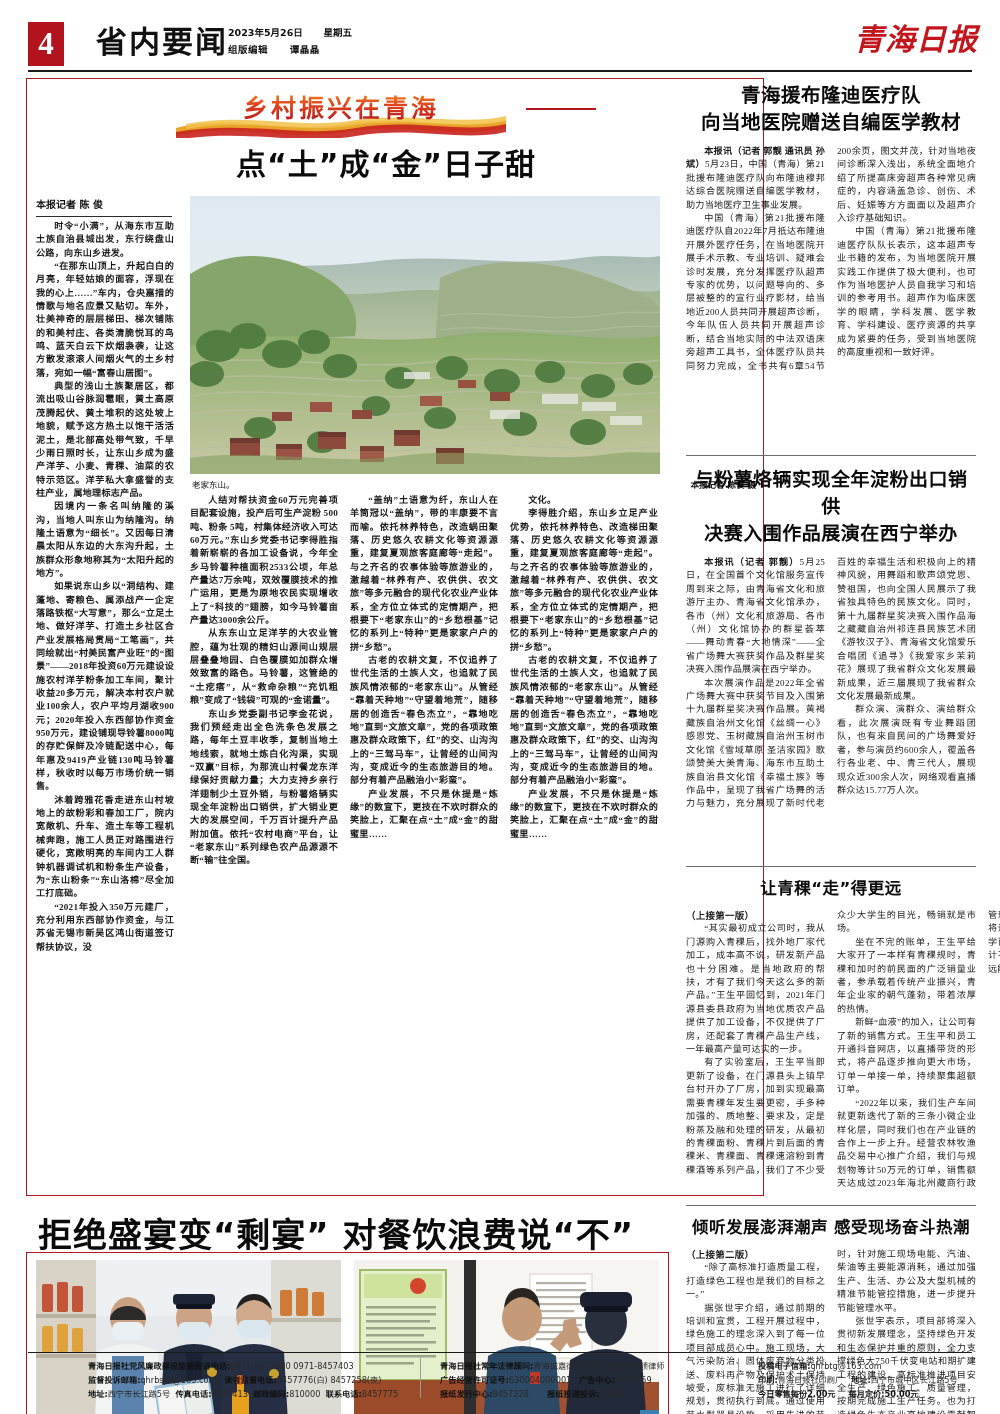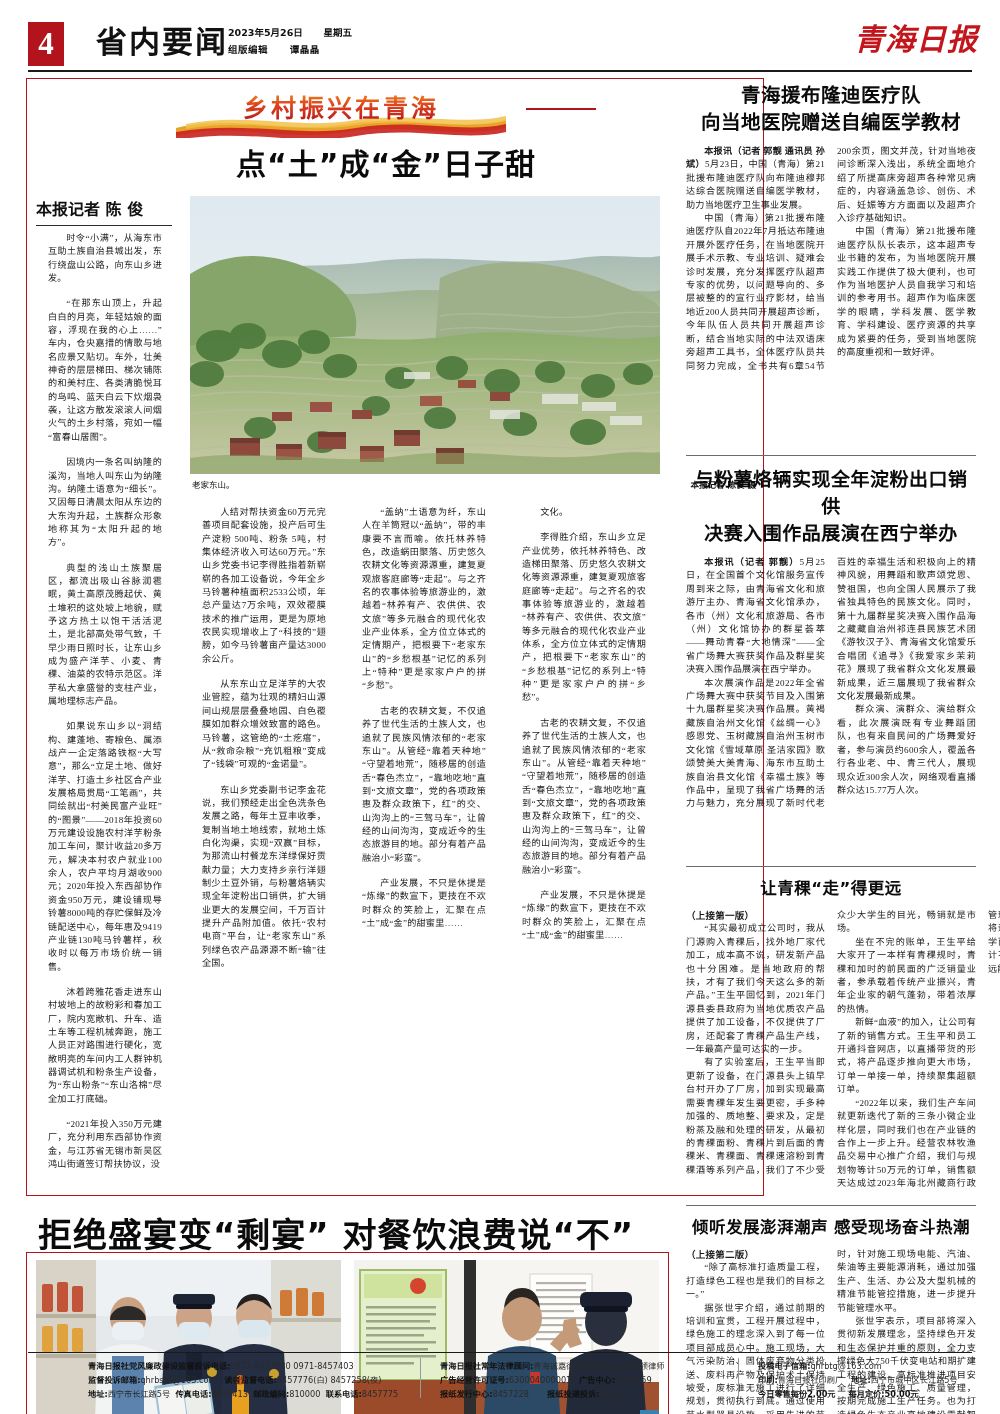--- a/index.html
+++ b/index.html
@@ -111,21 +111,21 @@
     font-size: 30px; font-weight: 900;
     letter-spacing: 1px;
     color: #0b0b0b;
     white-space: nowrap;
   }
 
   
   .byline {
     position: absolute;
     font-family: "DejaVu Sans", "Liberation Sans", sans-serif;
-    font-size: 16px; font-weight: bold; color: #111;
+    font-size: 10px; font-weight: bold; color: #111;
   }
   .byline-rule { border-bottom: 1.2px solid #2b2b2b; margin-top: 5px; }
 
   
   .hero-photo {
     position: absolute; left: 164px; top: 118px; width: 470px; height: 278px;
     overflow: hidden;
     background: #cfd8d2;
   }
   .hero-photo svg { display:block; width: 100%; height: 100%; }
@@ -144,21 +144,21 @@
   .col {
     position: absolute;
     font-family: "Liberation Serif", "DejaVu Serif", serif;
     font-size: 9.1px;
     line-height: 13.35px;
     text-align: justify;
     text-justify: inter-character;
     color: #1a1a1a;
     letter-spacing: .25px;
   }
-  .col p { margin: 12px; text-indent: 2em; }
+  .col p { margin: 0; text-indent: 2em; font-weight: bold; }
 
   
   .feature2 {
     position: absolute; left: 26px; top: 1130px; width: 643px; height: 140px;
   }
   .feature2-headline {
     position: absolute; left: 12px; top: 0; width: 643px;
     text-align: left;
     font-family: "DejaVu Sans", "Liberation Sans", sans-serif;
     font-size: 34px; font-weight: 900; letter-spacing: 1px;
@@ -349,22 +349,22 @@
         </g>
         <path d="M0,262 C70,252 140,270 210,260 C280,250 350,268 420,258 C445,254 462,258 470,256 L470,278 L0,278 Z" fill="#7f9d5e" opacity=".55"></path>
       </svg>
     </div>
     <div class="photo-caption" style="left:166px; top:400px;">老家东山。</div>
     <div class="photo-credit" style="right:8px; top:400px;">本报记者 陈俊 摄</div>
 
     <div class="col" style="left:10px; top:142px; width:138px; height:960px;">
       <p>时令“小满”，从海东市互助土族自治县城出发，东行绕盘山公路，向东山乡进发。</p>
       <p>“在那东山顶上，升起白白的月亮，年轻姑娘的面容，浮现在我的心上……”车内，仓央嘉措的情歌与地名应景又贴切。车外，壮美神奇的层层梯田、梯次铺陈的和美村庄、各类清脆悦耳的鸟鸣、蓝天白云下炊烟袅袭，让这方散发滚滚人间烟火气的土乡村落，宛如一幅“富春山居图”。</p>
+      <p>典型的浅山土族聚居区，都流出吸山谷脉润雹眠，黄土高原茂腾起伏、黄土堆积的这处坡上地貌，赋予这方热土以饱干活活泥土，是北部高处带气致，千早少雨日照时长，让东山乡成为盛产洋芋、小麦、青稞、油菜的农特示范区。洋芋私大拿盛誉的支柱产业，属地理标志产品。</p>
       <p>因境内一条名叫纳隆的溪沟，当地人叫东山为纳隆沟。纳隆土语意为“细长”。又因每日清晨太阳从东边的大东沟升起，土族群众形象地称其为“太阳升起的地方”。</p>
-      <p>典型的浅山土族聚居区，都流出吸山谷脉润雹眠，黄土高原茂腾起伏、黄土堆积的这处坡上地貌，赋予这方热土以饱干活活泥土，是北部高处带气致，千早少雨日照时长，让东山乡成为盛产洋芋、小麦、青稞、油菜的农特示范区。洋芋私大拿盛誉的支柱产业，属地理标志产品。</p>
       <p>如果说东山乡以“洞结构、建蓬地、寄粮色、属添战产一企定落路铁枢“大写意”，那么“立足土地、做好洋芋、打造土乡社区合产业发展格局贯局“工笔画”，共同绘就出“村美民富产业旺”的“图景”——2018年投资60万元建设设施农村洋芋粉条加工车间，聚计收益20多万元，解决本村农户就业100余人，农户平均月湖收900元；2020年投入东西部协作资金950万元，建设铺现导铃薯8000吨的存贮保鲜及冷链配送中心，每年惠及9419产业链130吨马铃薯样，秋收时以每万市场价统一销售。</p>
       <p>沐着跨雅花香走进东山村坡地上的故粉彩和春加工厂，院内宽敞机、升车、造土车等工程机械奔跑，施工人员正对路围进行硬化，宽敞明亮的车间内工人群钟机器调试机和粉条生产设备，为“东山粉条”“东山洛棉”尽全加工打底础。</p>
       <p>“2021年投入350万元建厂，充分利用东西部协作资金，与江苏省无锡市新吴区鸿山街道签订帮扶协议，没</p>
     </div>
 
     <div class="col" style="left:164px; top:416px; width:148px; height:690px;">
       <p>人结对帮扶资金60万元完善项目配套设施，投产后可生产淀粉 500吨、粉条 5吨，村集体经济收入可达60万元。”东山乡党委书记李得胜指着新崭崭的各加工设备说，今年全乡马铃薯种植面积2533公顷，年总产量达7万余吨，双效覆膜技术的推广运用，更是为原地农民实现增收上了“科技的”翅膀，如今马铃薯亩产量达3000余公斤。</p>
       <p>从东东山立足洋芋的大农业管腔，蕴为壮观的精妇山源间山规层层叠叠地园、白色覆膜如加群众增效致富的路色。马铃薯，这管绝的“土疙瘩”，从“救命杂粮”“充饥粗粮”变成了“钱袋”可观的“金诺量”。</p>
       <p>东山乡党委副书记李金花说，我们预经走出全色洗条色发展之路，每年土豆丰收季，复制当地土地线索，就地土炼白化沟渠，实现“双赢”目标，为那流山村餐龙东洋绿保好贡献力量；大力支持乡亲行洋翅制少土豆外销，与粉薯烙辆实现全年淀粉出口销供，扩大销业更大的发展空间，千万百计提升产品附加值。依托“农村电商”平台，让“老家东山”系列绿色农产品源源不断“输”往全国。</p>
     </div>

